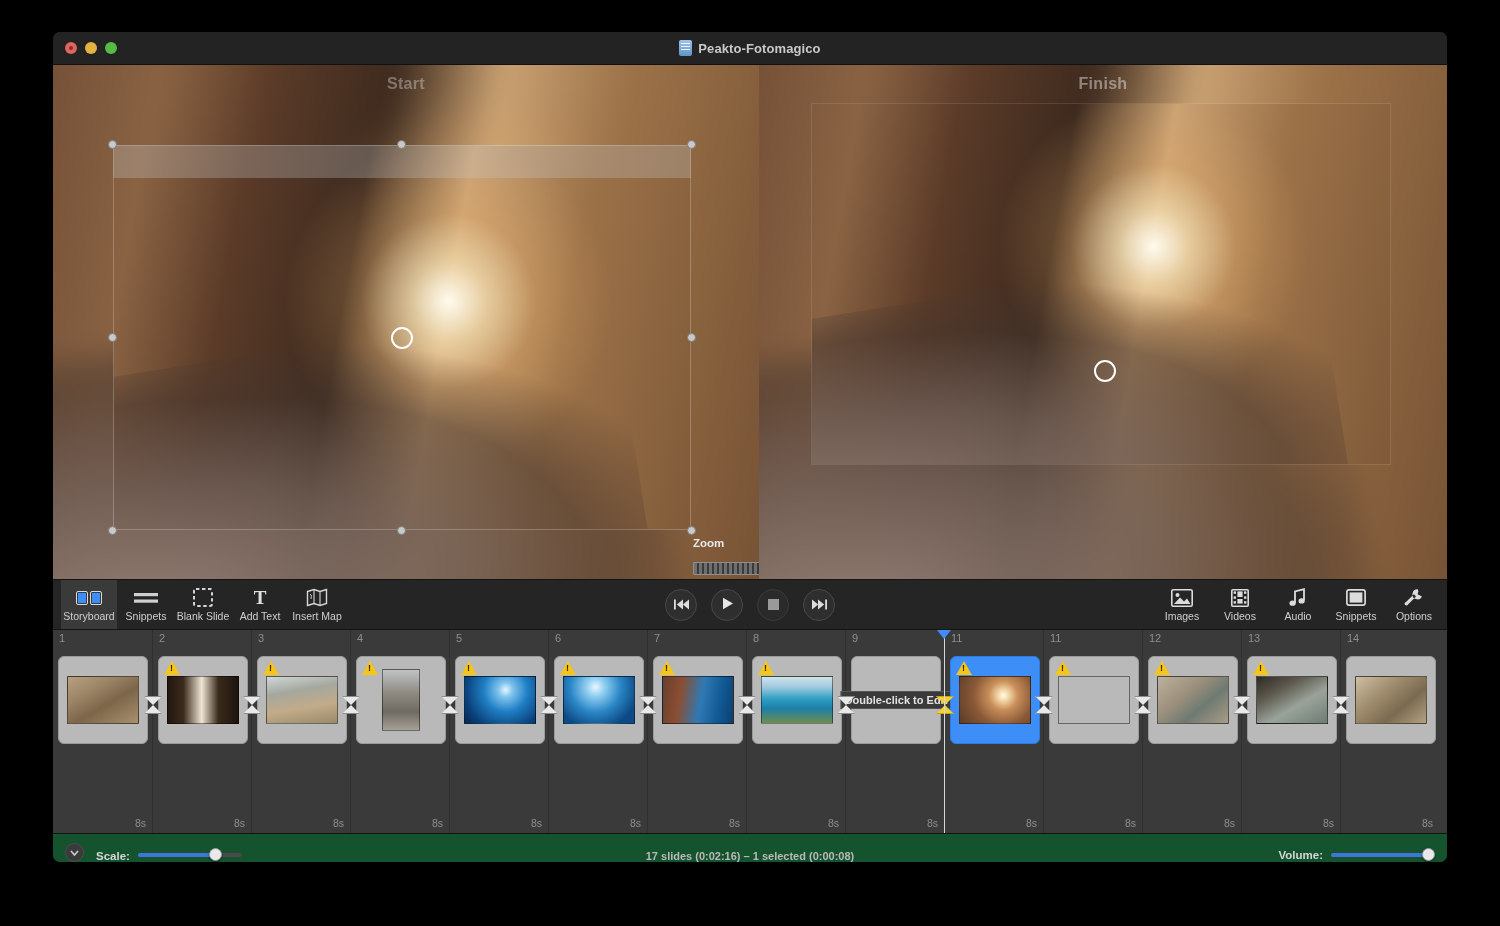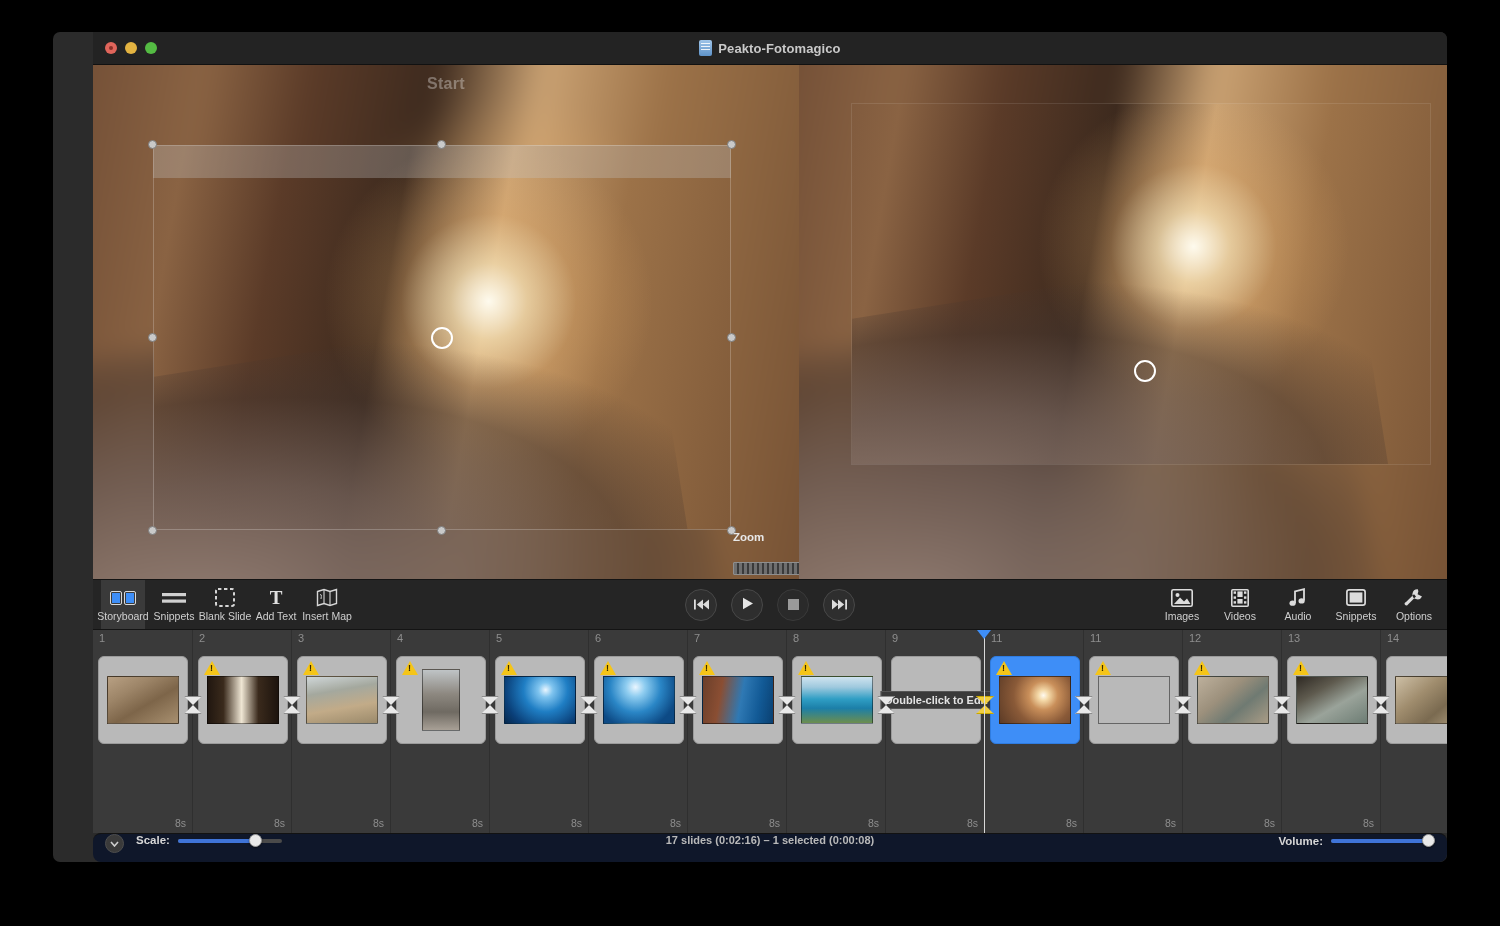--- a/index.html
+++ b/index.html
@@ -15,21 +15,21 @@
     position: relative;
   }
   .window {
     position: absolute;
     left: 53px; top: 32px;
     width: 1394px; height: 830px;
     background: #2b2b2b;
     border-radius: 7px;
     overflow: hidden;
     box-shadow: 0 12px 40px rgba(0,0,0,0.8);
-    display: flex; flex-direction: column; padding-left: 40px;
+    display: flex; flex-direction: column;
   }
   
   .titlebar {
     height: 33px;
     background: #232323;
     border-bottom: 1px solid #111;
     display: flex; align-items: center;
     position: relative;
     flex: 0 0 auto;
   }
@@ -144,21 +144,21 @@
 
   
   .adjust-strip {
     position: absolute; left: 640px; bottom: 4px;
     display: flex; gap: 20px; z-index: 9;
   }
   .adjust { width: 100px; }
   .adjust-row {
     display: flex; justify-content: space-between; align-items: baseline;
     color: #e8e8e8; font-size: 11.5px; font-weight: bold;
-    margin-bottom: 19px;
+    margin-bottom: 13px;
   }
   .tickbar {
     height: 13px;
     border: 1px solid #8e8e8e;
     background: repeating-linear-gradient(to right,
       #6f6f6f 0px, #6f6f6f 3px, #3a3a3a 3px, #3a3a3a 5px);
     border-radius: 1px;
   }
   
   .toolbar {
@@ -172,21 +172,21 @@
   .tb-group { display: flex; align-items: center; height: 100%; }
   .tb-left { padding-left: 8px; }
   .tb-right { position: absolute; right: 4px; display: flex; }
   .tb-item {
     width: 58px; height: 49px;
     display: flex; flex-direction: column;
     align-items: center; justify-content: center; gap: 3px;
     color: #cfcfcf; font-size: 10.5px;
     cursor: default;
   }
-  .tb-item.wide { width: 44px; }
+  .tb-item.wide { width: 56px; }
   .tb-item.active { background: #3a3a3a; }
   .tb-icon { height: 21px; display:flex; align-items:center; justify-content:center; }
   .tb-label { line-height: 1; white-space: nowrap; }
 
   
   .transport {
     position: absolute; left: 50%; transform: translateX(-50%);
     display: flex; gap: 14px; align-items: center;
   }
   .tp-btn {
@@ -280,26 +280,25 @@
   .playhead::before {
     content: ""; position: absolute;
     left: -7px; top: 0;
     border-left: 7px solid transparent;
     border-right: 7px solid transparent;
     border-top: 9px solid #3e8ef7;
   }
   
   .statusbar {
     flex: 0 0 29px;
-    background: #0f172a;
+    background: #14532d;
     border-top: 1px solid #121212;
-    display: flex; align-items: flex-start;
+    display: flex; align-items: flex-end;
     position: relative;
     padding: 0 12px;
-    border-radius: 8px;
   }
   .chev-btn {
     width: 19px; height: 19px; border-radius: 50%;
     background: #3a3a3a; border: 1px solid #4e4e4e;
     display: flex; align-items: center; justify-content: center;
     color: #c8c8c8; font-size: 9px;
     margin-right: 12px;
   }
   .sl-label { color: #d6d6d6; font-size: 11.5px; font-weight: bold; margin-right: 8px; }
   .slider { position: relative; height: 14px; display: flex; align-items: center; }
@@ -371,20 +370,21 @@
 
             </div>
             <div class="tickbar"></div>
           </div>
 
         </div>
       </div>
 
       <div class="panel panel-finish">
         <div class="scene scene-blur"></div>
+        <div class="panel-label">Finish</div>
         <div class="finish-inset">
           <div class="scene"></div>
         </div>
         <span class="center-circle" style="left:346px;top:306px;"></span>
       </div>
     </div>
 
     <div class="toolbar">
       <div class="tb-group tb-left">
         <div class="tb-item wide active">

